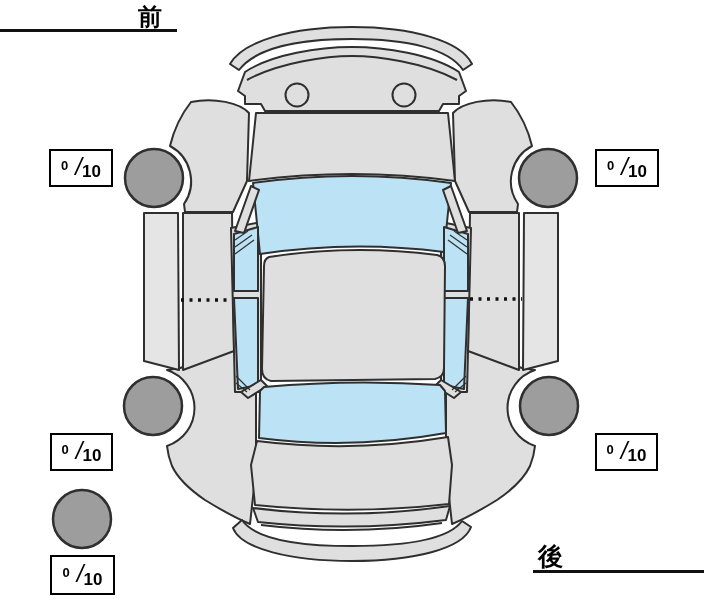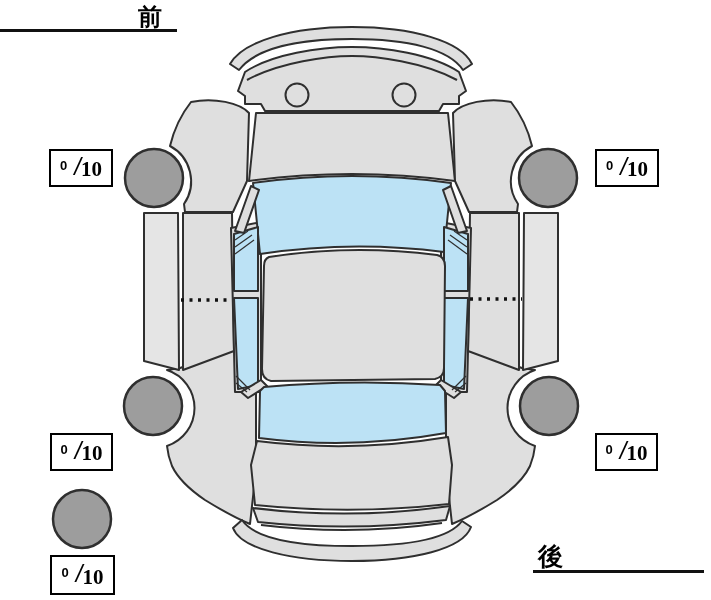--- a/index.html
+++ b/index.html
@@ -21,21 +21,21 @@
   .dots{fill:none;stroke:#111;stroke-width:3.5;stroke-dasharray:3 5.5;}
 
   .score-box{
     position:absolute;background:#fff;
     border:2px solid var(--box-border,#000);
     display:flex;align-items:center;justify-content:center;
     color:var(--text,#000);box-sizing:border-box;
   }
   .score-box .v{font-size:13px;font-weight:bold;margin-right:7px;transform:translateY(-3px);}
   .score-box .slash{font-size:24px;line-height:1;font-style:italic;transform:translateY(-1px);}
-  .score-box .m{font-size:21px;font-weight:bold;align-self:flex-end;margin-bottom:3px;font-family:Liberation Serif, serif;}
+  .score-box .m{font-size:17px;font-weight:bold;align-self:flex-end;margin-bottom:3px;}
 
   .dir-label{position:absolute;color:var(--text,#000);font-weight:bold;}
   .dir-label.front{left:138px;top:1px;font-size:24px;}
   .dir-label.rear{left:538px;top:540px;font-size:25px;}
   .rule{position:absolute;background:#111;}
   .rule.front-rule{left:0;top:29px;width:177px;height:3px;}
   .rule.rear-rule{left:533px;top:570px;width:171px;height:3px;}
 </style>
 </head>
 <body>

